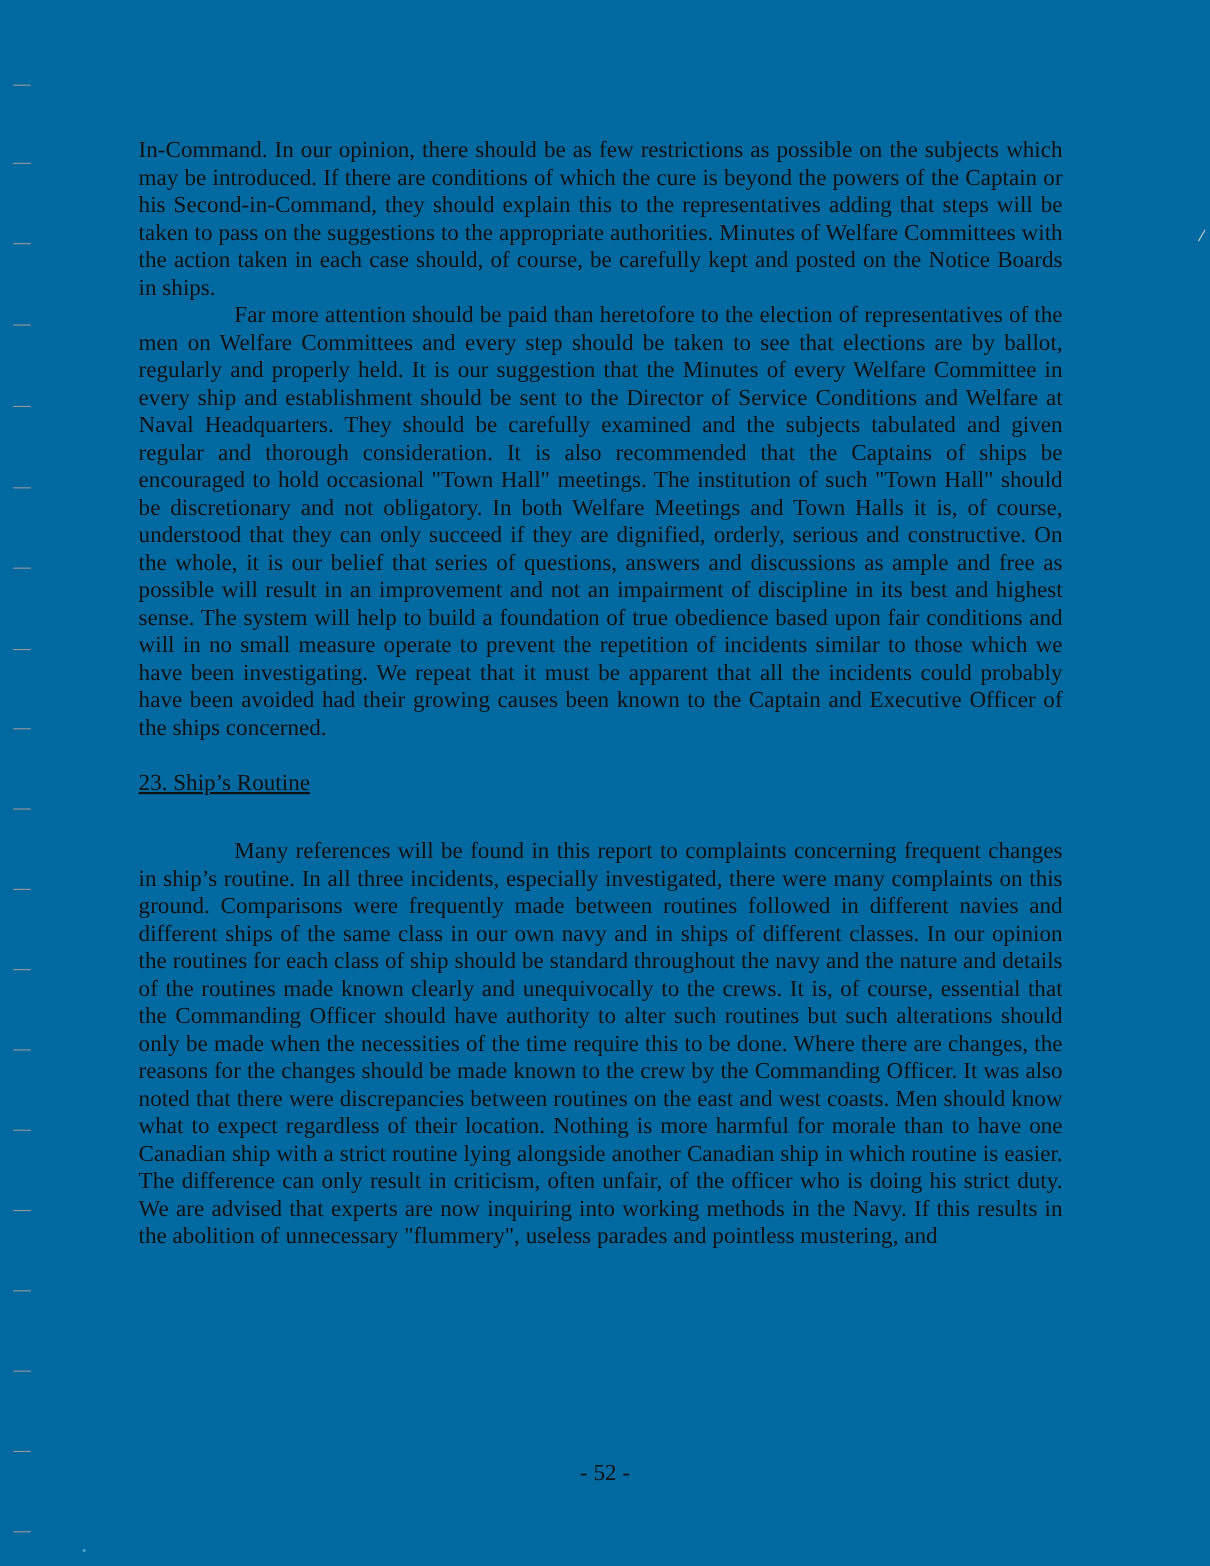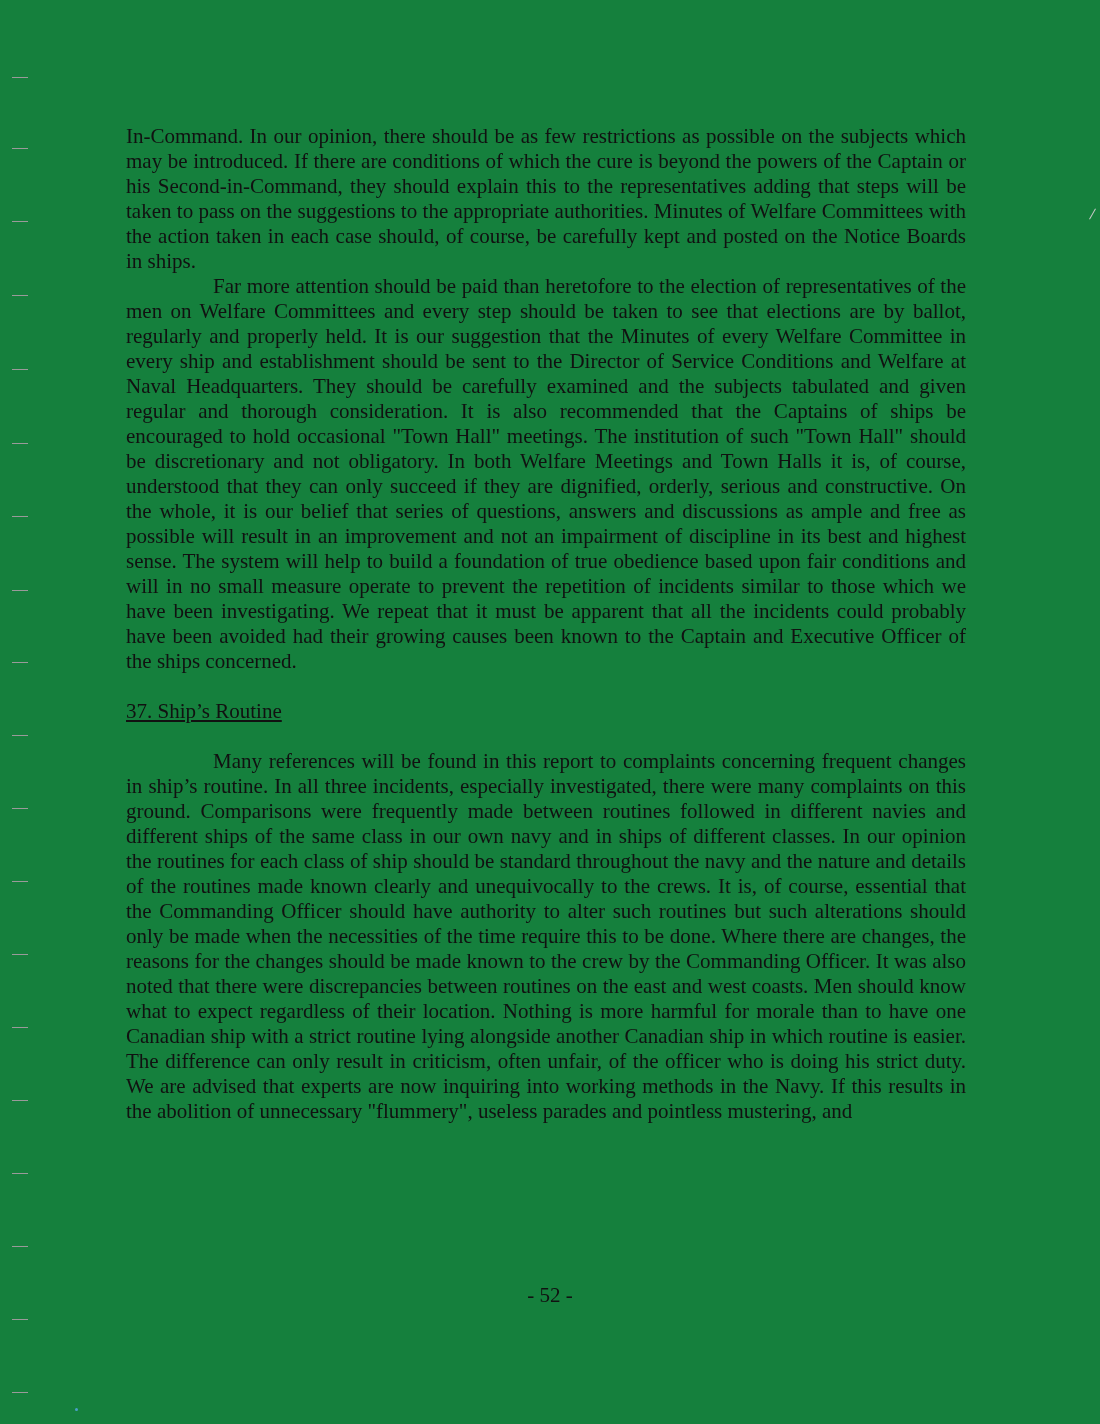--- a/index.html
+++ b/index.html
@@ -1,31 +1,31 @@
 <!DOCTYPE html>
 <html><head>
   <meta charset="utf-8">
   <style>
     html, body { margin: 0; padding: 0; background: #ffffff; }
     body { width: 1100px; height: 1424px; position: relative; overflow: hidden; }
-    .page { position: absolute; left: 0; top: 0; width: 1100px; height: 1424px; background: #15803d; }
+    .page { position: absolute; left: 0; top: 0; width: 1100px; height: 1424px; background: #0369a1; }
     .binding-marks { position: absolute; left: 8px; top: 0; width: 22px; height: 1424px; }
     .binding-mark { position: absolute; left: 4px; width: 16px; height: 1px; background: #9a9a9a; }
     .content {
       position: absolute; left: 126px; top: 124px; width: 840px;
       font-family: "Liberation Serif", "DejaVu Serif", serif;
       font-size: 21px; line-height: 25px; color: #111;
     }
     p { margin: 0; text-align: justify; text-align-last: left; }
     .para-1 { }
     .para-2 { text-indent: 87px; }
     .heading { margin-top: 25px; text-align: center; text-decoration: underline; }
-    .para-3 { margin-top: 25px; text-indent: 87px; }
+    .para-3 { margin-top: 37px; text-indent: 87px; }
     .page-number {
-      position: absolute; left: 0; top: 1283px; width: 1100px; text-align: center;
+      position: absolute; left: 0; top: 1326px; width: 1100px; text-align: center;
       font-family: "Liberation Serif", "DejaVu Serif", serif; font-size: 21px; color: #111;
     }
     .stray-mark { position: absolute; left: 75px; top: 1408px; width: 3px; height: 3px; background: #4aa0c8; border-radius: 50%; }
     .edge-mark { position: absolute; left: 1092px; top: 208px; width: 1px; height: 12px; background: #c8c8c8; transform: rotate(30deg); }
   </style>
 </head>
 <body>
 
 <div class="page">
   <div class="binding-marks">
@@ -46,20 +46,20 @@
     <div class="binding-mark" style="top:1100px"></div>
     <div class="binding-mark" style="top:1173px"></div>
     <div class="binding-mark" style="top:1246px"></div>
     <div class="binding-mark" style="top:1319px"></div>
     <div class="binding-mark" style="top:1392px"></div>
   </div>
 
   <div class="content">
     <p class="para-1">In-Command.  In our opinion, there should be as few restrictions as possible on the subjects which may be introduced.  If there are conditions of which the cure is beyond the powers of the Captain or his Second-in-Command, they should explain this to the representatives adding that steps will be taken to pass on the suggestions to the appropriate authorities.  Minutes of Welfare Committees with the action taken in each case should, of course, be carefully kept and posted on the Notice Boards in ships.</p>
     <p class="para-2">Far more attention should be paid than heretofore to the election of representatives of the men on Welfare Committees and every step should be taken to see that elections are by ballot, regularly and properly held.  It is our suggestion that the Minutes of every Welfare Committee in every ship and establishment should be sent to the Director of Service Conditions and Welfare at Naval Headquarters.  They should be carefully examined and the subjects tabulated and given regular and thorough consideration.  It is also recommended that the Captains of ships be encouraged to hold occasional "Town Hall" meetings.  The institution of such "Town Hall" should be discretionary and not obligatory.  In both Welfare Meetings and Town Halls it is, of course, understood that they can only succeed if they are dignified, orderly, serious and constructive.  On the whole, it is our belief that series of questions, answers and discussions as ample and free as possible will result in an improvement and not an impairment of discipline in its best and highest sense.  The system will help to build a foundation of true obedience based upon fair conditions and will in no small measure operate to prevent the repetition of incidents similar to those which we have been investigating.  We repeat that it must be apparent that all the incidents could probably have been avoided had their growing causes been known to the Captain and Executive Officer of the ships concerned.</p>
-    <p class="heading">37. Ship’s Routine</p>
+    <p class="heading">23. Ship’s Routine</p>
     <p class="para-3">Many references will be found in this report to complaints concerning frequent changes in ship’s routine.  In all three incidents, especially investigated, there were many complaints on this ground.  Comparisons were frequently made between routines followed in different navies and different ships of the same class in our own navy and in ships of different classes.  In our opinion the routines for each class of ship should be standard throughout the navy and the nature and details of the routines made known clearly and unequivocally to the crews.  It is, of course, essential that the Commanding Officer should have authority to alter such routines but such alterations should only be made when the necessities of the time require this to be done.  Where there are changes, the reasons for the changes should be made known to the crew by the Commanding Officer.  It was also noted that there were discrepancies between routines on the east and west coasts.  Men should know what to expect regardless of their location.  Nothing is more harmful for morale than to have one Canadian ship with a strict routine lying alongside another Canadian ship in which routine is easier.  The difference can only result in criticism, often unfair, of the officer who is doing his strict duty.  We are advised that experts are now inquiring into working methods in the Navy.  If this results in the abolition of unnecessary "flummery", useless parades and pointless mustering, and</p>
   </div>
 
   <div class="page-number">- 52 -</div>
   <div class="edge-mark"></div>
   <div class="stray-mark"></div>
 </div>
 
 </body></html>

